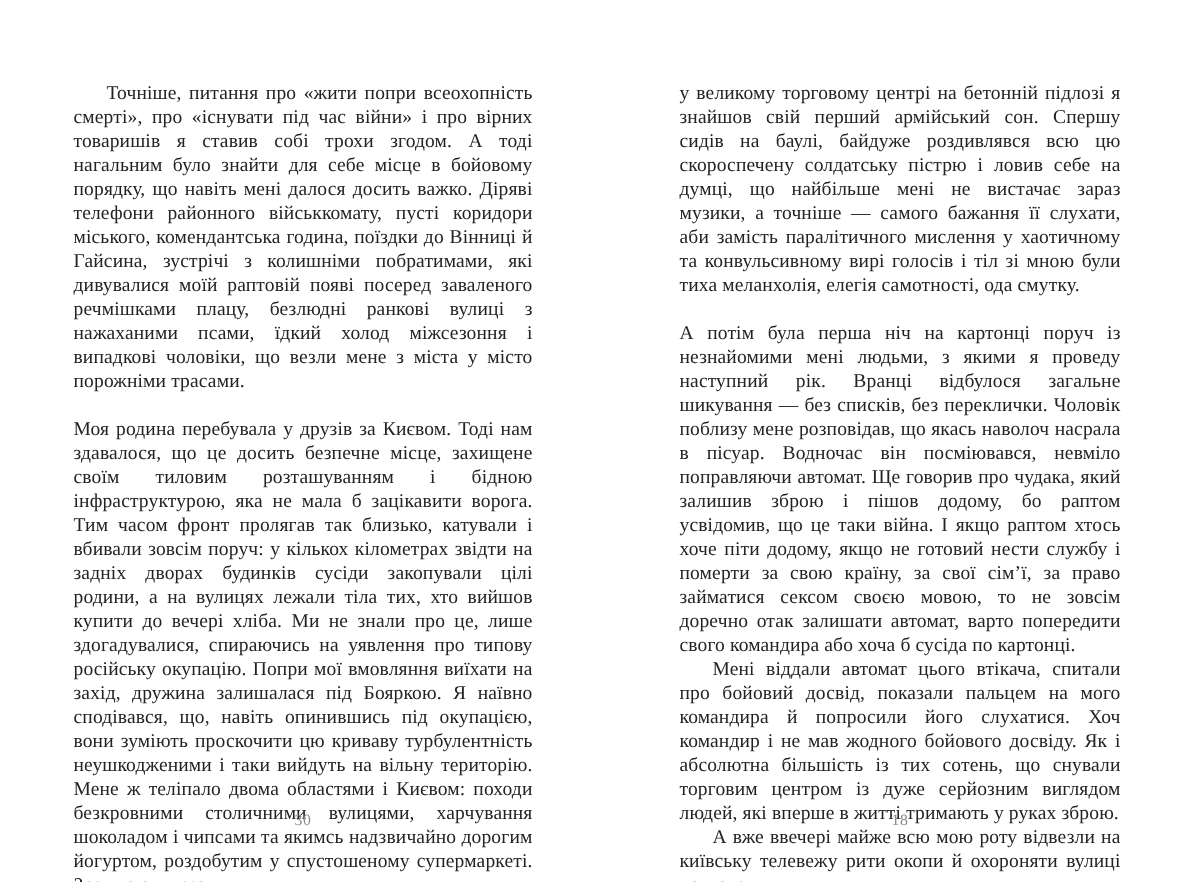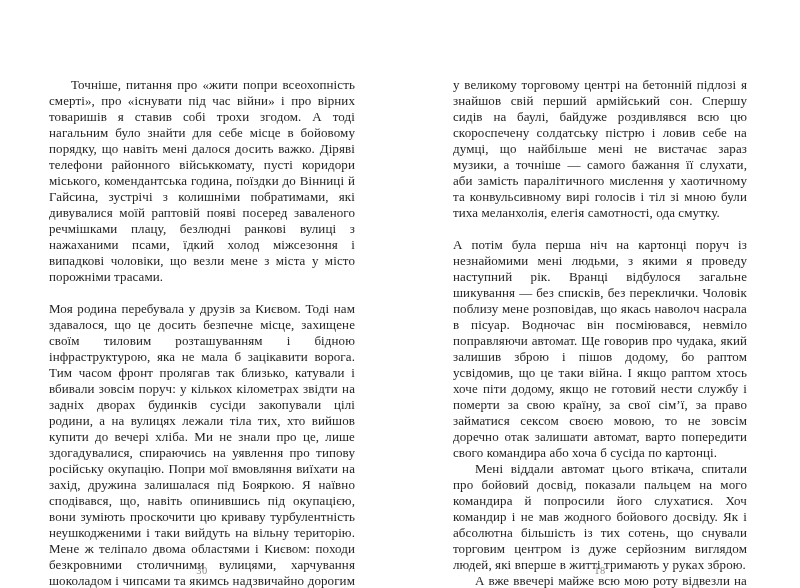--- a/index.html
+++ b/index.html
@@ -4,21 +4,21 @@
 <style>
   html, body { margin: 0; padding: 0; }
   body {
     width: 800px;
     height: 588px;
     background: #ffffff;
     position: relative;
     overflow: hidden;
     font-family: "Liberation Serif", "DejaVu Serif", serif;
   }
-  .spread { position: absolute; inset: 0; margin-top: 23px; }
+  .spread { position: absolute; inset: 0; }
   .page { position: absolute; top: 54px; height: 534px; }
   .page-left  { left: 49px;  width: 306px; }
   .page-right { left: 453px; width: 294px; }
   .page p {
     margin: 0;
     font-size: 13px;
     line-height: 16px;
     color: #232323;
     text-align: justify;
     text-indent: 22px;

